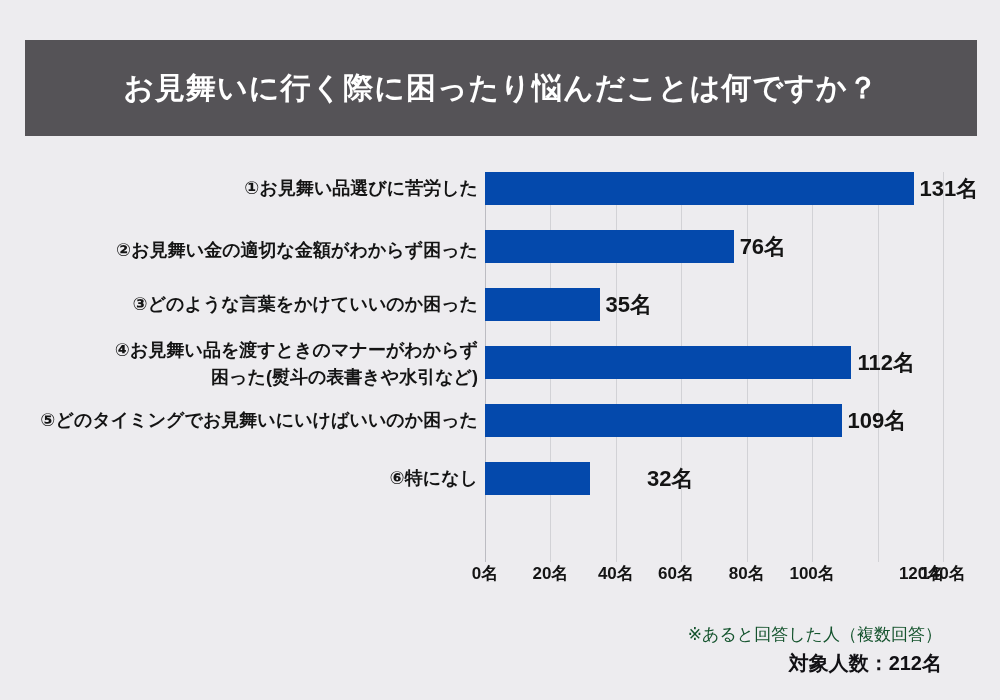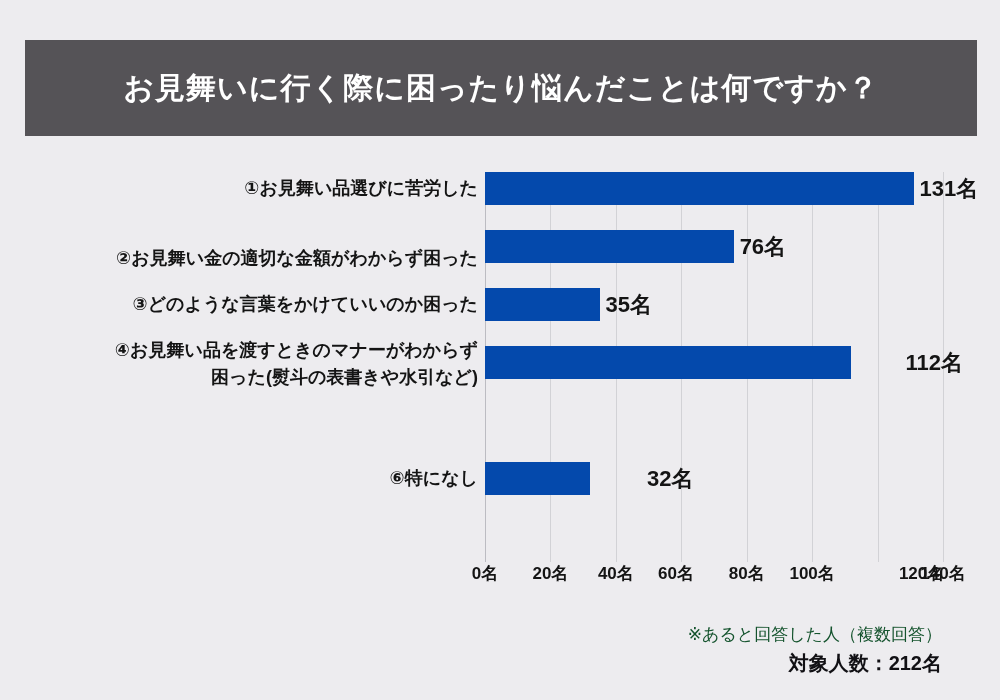--- a/index.html
+++ b/index.html
@@ -174,34 +174,39 @@
         <div class="gridline" style="left: 392.571px;"></div>
         <div class="gridline" style="left: 458px;"></div>
       </div>
     <div class="rows" id="rows">
         <div class="row" style="top: 12px;">
           <div class="cat-label" style="top: 4px;">①お見舞い品選びに苦労した</div>
           <div class="bar" title="131名" style="width: 428.557px; top: 0px;"></div>
           <div class="bar-value" style="left: 919.557px; top: 0px;">131名</div>
         </div>
         <div class="row" style="top: 70px;">
-          <div class="cat-label" style="top: 16px;">②お見舞い金の適切な金額がわからず困った</div>
+          <div class="cat-label" style="top: 8px;">②お見舞い金の適切な金額がわからず困った</div>
           <div class="bar" title="76名" style="width: 248.629px; top: 0px;"></div>
           <div class="bar-value" style="left: 739.629px; top: 0px;">76名</div>
         </div>
         <div class="row" style="top: 128px;">
           <div class="cat-label" style="top: 4px;">③どのような言葉をかけていいのか困った</div>
           <div class="bar" title="35名" style="width: 114.5px; top: 0px;"></div>
           <div class="bar-value" style="left: 605.5px; top: 0px;">35名</div>
         </div>
         <div class="row" style="top: 186px;">
           <div class="cat-label two-line" style="top: -9px;">④お見舞い品を渡すときのマナーがわからず
 困った(熨斗の表書きや水引など)</div>
           <div class="bar" title="112名" style="width: 366.4px; top: 0px;"></div>
-          <div class="bar-value" style="left: 857.4px; top: 0px; margin-left: 48px;">112名</div>
+          <div class="bar-value" style="left: 857.4px; top: 0px;">112名</div>
+        </div>
+        <div class="row" style="top: 244px;">
+          <div class="cat-label" style="top: 4px;">⑤どのタイミングでお見舞いにいけばいいのか困った</div>
+          <div class="bar" title="109名" style="width: 356.586px; top: 0px;"></div>
+          <div class="bar-value" style="left: 847.586px; top: 0px;">109名</div>
         </div>
         <div class="row" style="top: 302px;">
           <div class="cat-label" style="top: 4px;">⑥特になし</div>
           <div class="bar" title="32名" style="width: 104.686px; top: 0px;"></div>
           <div class="bar-value" style="left: 617px; top: 0px; margin-left: 30px;">32名</div>
         </div>
       </div>
     <div class="xaxis" id="xaxis">
         <div class="xtick" style="left: 0px;">0名</div>
         <div class="xtick" style="left: 65.4286px;">20名</div>

